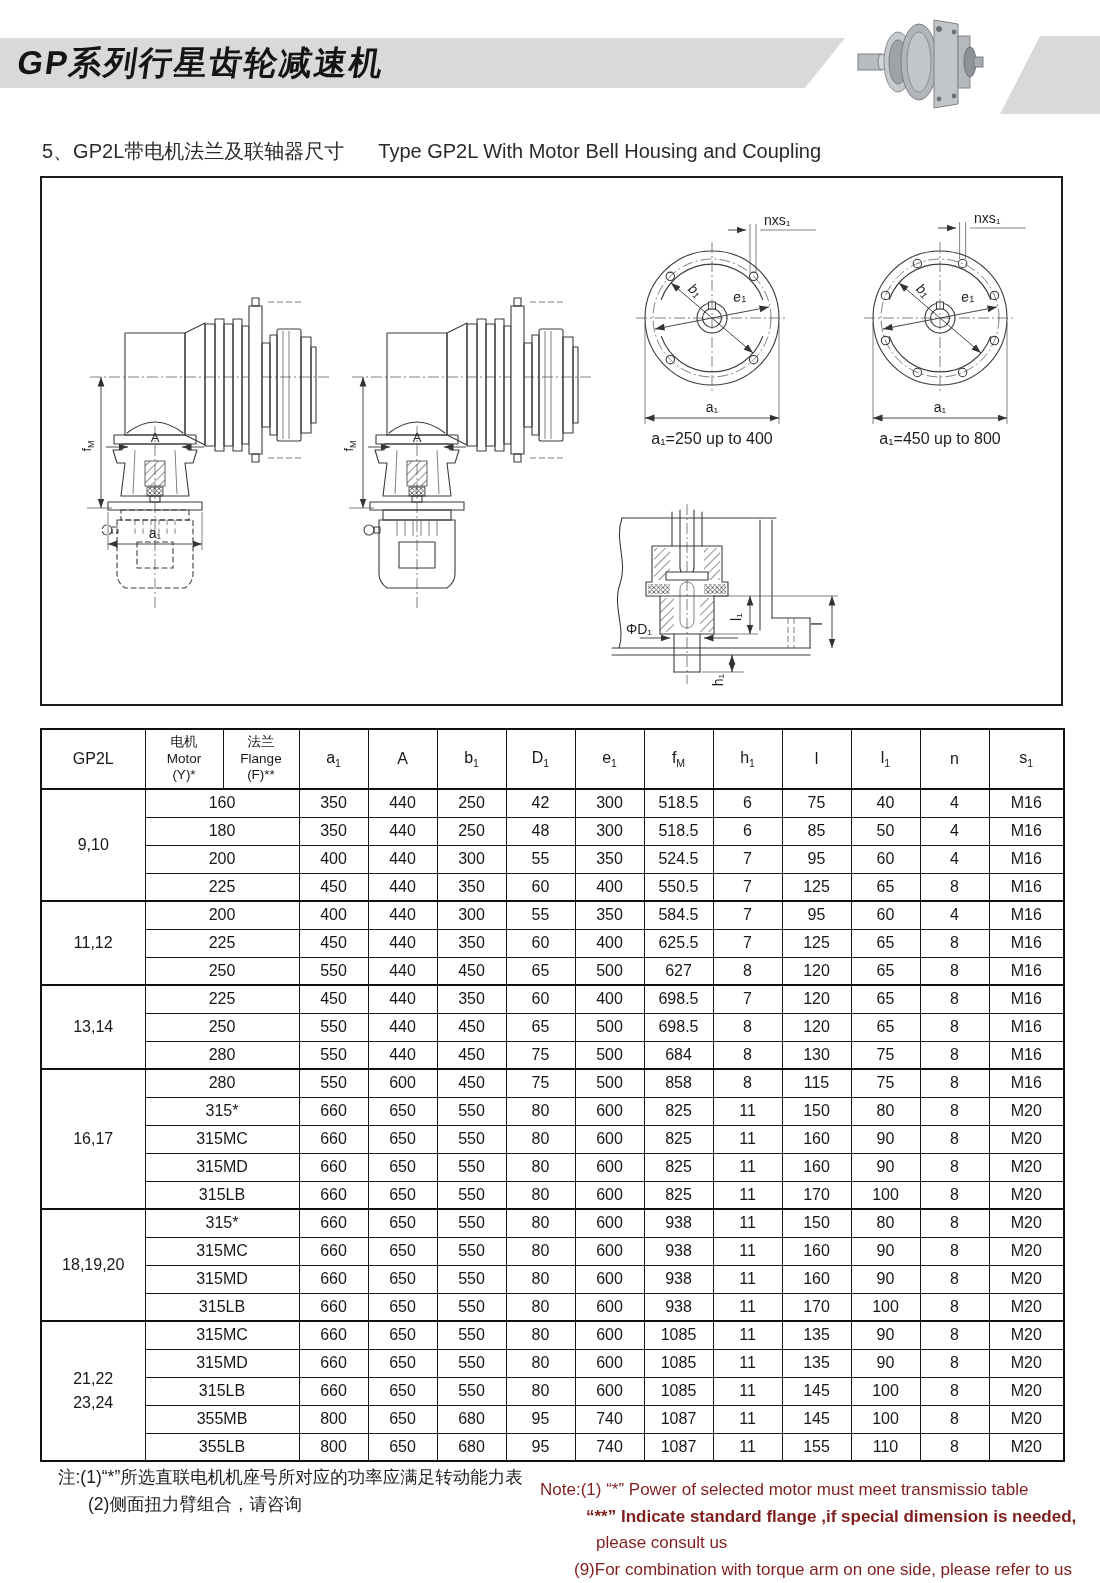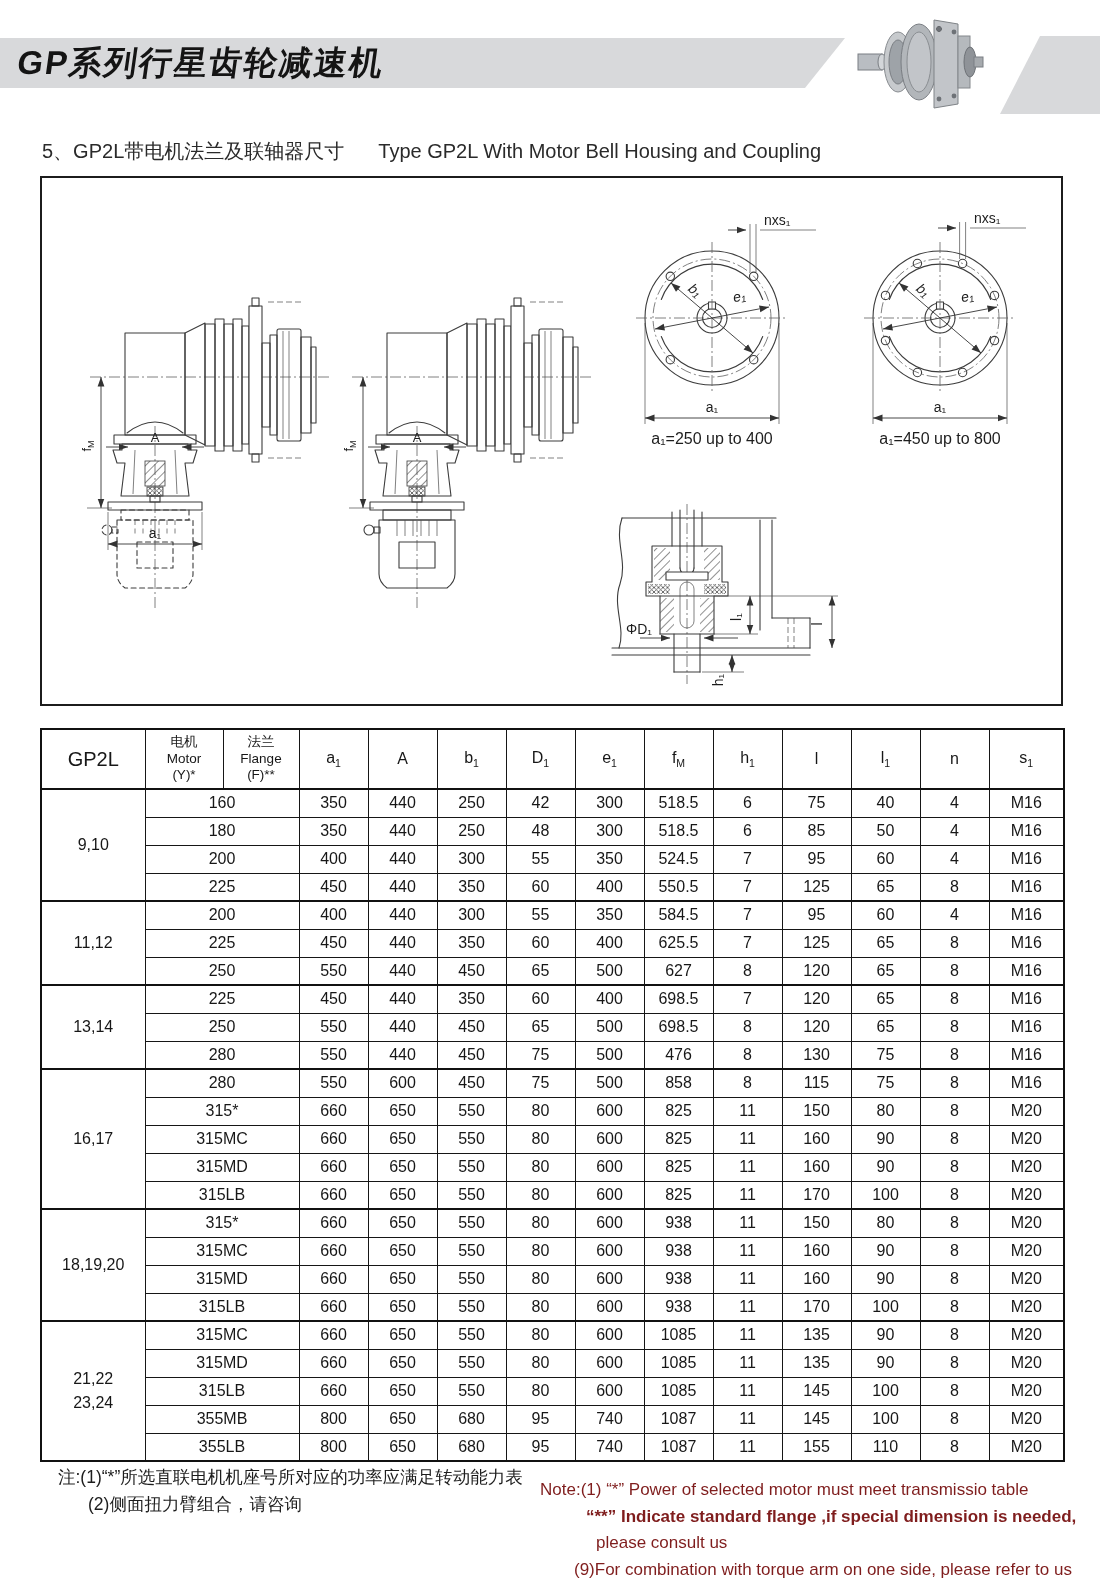--- a/index.html
+++ b/index.html
@@ -32,21 +32,21 @@
   .lbl-md{font-size:14px;}
   .ssub{font-size:9px;}
   
   table.dims{position:absolute;left:40px;top:728px;width:1023px;border-collapse:collapse;
         table-layout:fixed;border:2px solid #111;}
   table.dims th,table.dims td{border:1px solid #161616;text-align:center;vertical-align:middle;
         padding:0;font-weight:normal;color:#171717;overflow:hidden;}
   table.dims thead tr{height:60px;}
   table.dims tbody tr{height:28px;}
   table.dims tbody td{font-size:16px;}
-  .th-model{font-size:20px;}
+  .th-model{font-size:16px;}
   .th-mf{font-size:13.5px;line-height:1.22;margin-left:28px;}
   .th-dim{font-size:16px;}
   .th-dim sub{font-size:10.5px;}
   td.grp{font-size:17px;white-space:pre-line;line-height:1.5;}
   tr.group-start td{border-top:2px solid #111;}
   
   .notes-zh{position:absolute;left:58px;top:1464px;width:505px;font-size:17.5px;line-height:27px;color:#1d1d1d;}
   .notes-en{position:absolute;left:540px;top:1464px;width:545px;font-size:17px;line-height:26.5px;color:#7f1d1d;margin-top:13px;}
   .ind-a{padding-left:44px;}
   .ind-b{padding-left:30px;}
@@ -458,21 +458,21 @@
           <td>8</td>
           <td>M16</td>
         </tr>
         <tr>
           <td class="motor-cell" colspan="2">280</td>
           <td>550</td>
           <td>440</td>
           <td>450</td>
           <td>75</td>
           <td>500</td>
-          <td>476</td>
+          <td>684</td>
           <td>8</td>
           <td>130</td>
           <td>75</td>
           <td>8</td>
           <td>M16</td>
         </tr>
         <tr class="group-start">
           <td class="grp" rowspan="5">16,17</td>
           <td class="motor-cell" colspan="2">280</td>
           <td>550</td>

